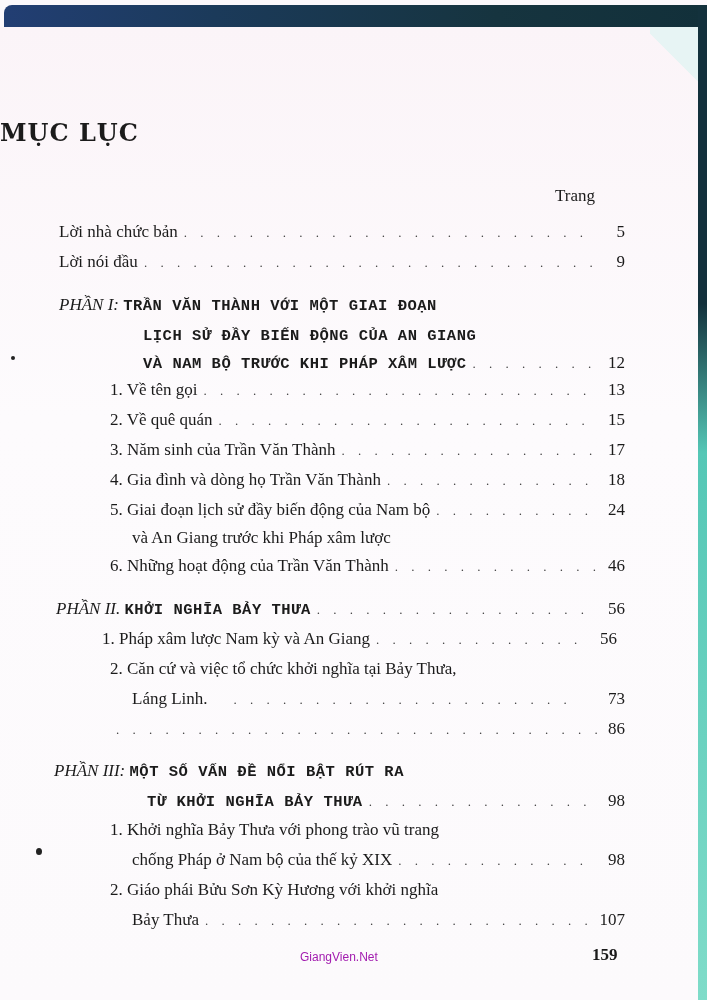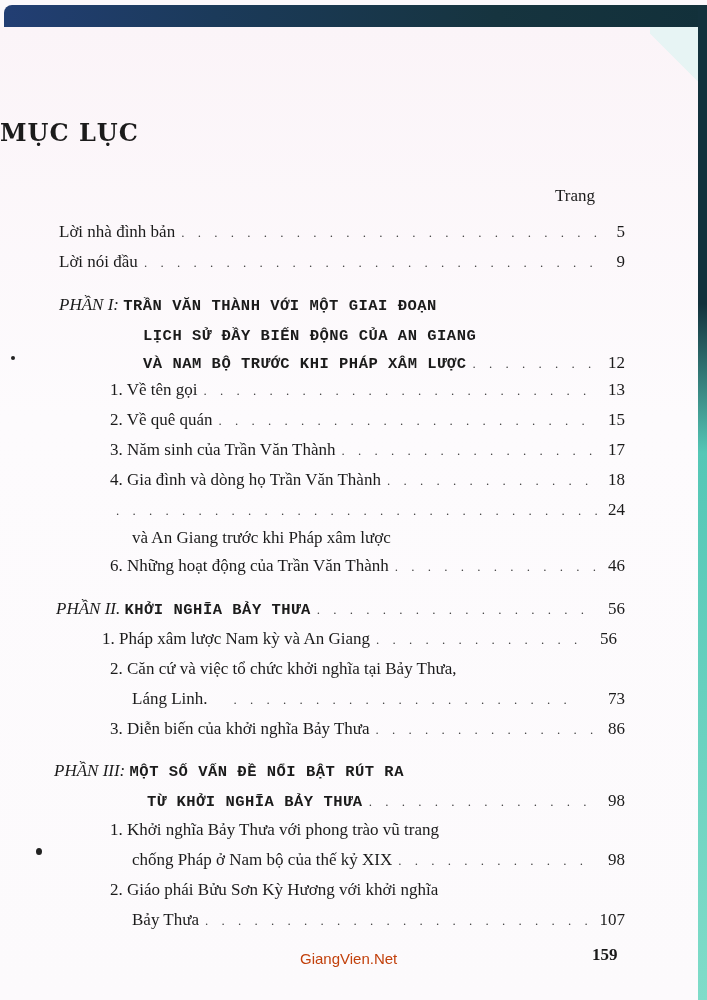--- a/index.html
+++ b/index.html
@@ -45,22 +45,22 @@
       letter-spacing: 5px; font-size: 13px;
     }
     .row .dots::before {
       content: ". . . . . . . . . . . . . . . . . . . . . . . . . . . . . . . . . . . . . . . . . . . . . . . . . . . . . . . . . . . . .";
     }
     .row .pg { flex: 0 0 auto; text-align: right; min-width: 22px; }
     .part-prefix { font-style: italic; font-family: "Liberation Serif", serif; font-size: 17px; }
     .part-title { font-weight: bold; font-family: Liberation Mono, monospace; font-size: 15.5px; letter-spacing: 0.5px; }
     .line { position: absolute; white-space: nowrap; font-family: "Liberation Serif", serif; font-size: 17px; }
     .watermark {
-      position: absolute; left: 300px; top: 950px; color: #c2410c;
-      font-family: "Liberation Sans", sans-serif; font-size: 15px;
+      position: absolute; left: 300px; top: 950px; color: #a21caf;
+      font-family: "Liberation Sans", sans-serif; font-size: 12px;
     }
     .page-number {
       position: absolute; left: 592px; top: 945px; font-weight: bold;
       font-family: "Liberation Serif", serif; font-size: 17px;
     }
     .speck { position: absolute; background: #222; border-radius: 50%; }
   </style>
 </head>
 <body>
 
@@ -69,21 +69,21 @@
 <div class="corner-fold"></div>
 <div class="right-band"></div>
 
 <div class="speck" style="left:11px;top:356px;width:4px;height:4px;"></div>
 <div class="speck" style="left:36px;top:848px;width:6px;height:7px;"></div>
 
 <div class="title">MỤC LỤC</div>
 <div class="trang">Trang</div>
 
 <div class="row" style="left:59px;top:222px;width:566px;">
-  <span class="label">Lời nhà đình bản</span>
+  <span class="label">Lời nhà chức bản</span>
   <span class="dots"></span>
   <span class="pg">5</span>
 </div>
 <div class="row" style="left:59px;top:252px;width:566px;">
   <span class="label">Lời nói đầu</span>
   <span class="dots"></span>
   <span class="pg">9</span>
 </div>
 
 <div class="line" style="left:59px;top:295px;">
@@ -113,20 +113,21 @@
   <span class="label">3. Năm sinh của Trần Văn Thành</span>
   <span class="dots"></span>
   <span class="pg">17</span>
 </div>
 <div class="row" style="left:110px;top:470px;width:515px;">
   <span class="label">4. Gia đình và dòng họ Trần Văn Thành</span>
   <span class="dots"></span>
   <span class="pg">18</span>
 </div>
 <div class="row" style="left:110px;top:500px;width:515px;">
+  <span class="label">5. Giai đoạn lịch sử đầy biến động của Nam bộ</span>
   <span class="dots"></span>
   <span class="pg">24</span>
 </div>
 <div class="line" style="left:132px;top:528px;">và An Giang trước khi Pháp xâm lược</div>
 <div class="row" style="left:110px;top:556px;width:515px;">
   <span class="label">6. Những hoạt động của Trần Văn Thành</span>
   <span class="dots"></span>
   <span class="pg">46</span>
 </div>
 
@@ -143,21 +144,20 @@
   <span class="dots"></span>
   <span class="pg">56</span>
 </div>
 <div class="line" style="left:110px;top:659px;">2. Căn cứ và việc tổ chức khởi nghĩa tại Bảy Thưa,</div>
 <div class="row" style="left:132px;top:689px;width:493px;gap:20px;">
   <span class="label">Láng Linh.</span>
   <span class="dots"></span>
   <span class="pg">73</span>
 </div>
 <div class="row" style="left:110px;top:719px;width:515px;">
-  <span class="label">3. Diễn biến của khởi nghĩa Bảy Thưa</span>
   <span class="dots"></span>
   <span class="pg">86</span>
 </div>
 
 <div class="line" style="left:54px;top:761px;">
   <span class="part-prefix">PHẦN III:</span>
   <span class="part-title">MỘT SỐ VẤN ĐỀ NỔI BẬT RÚT RA</span>
 </div>
 <div class="row" style="left:147px;top:791px;width:478px;">
   <span class="label part-title">TỪ KHỞI NGHĨA BẢY THƯA</span>

